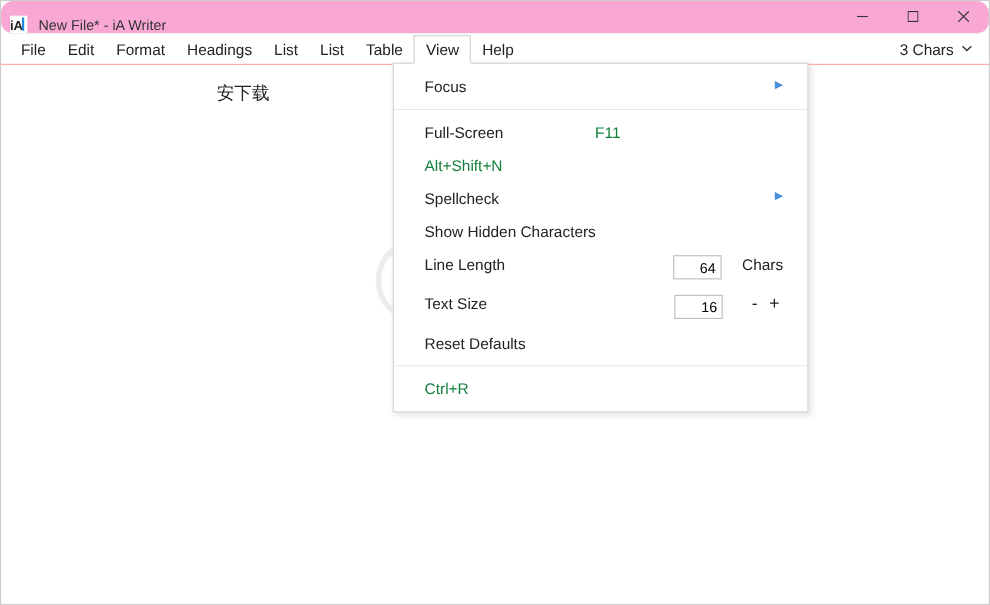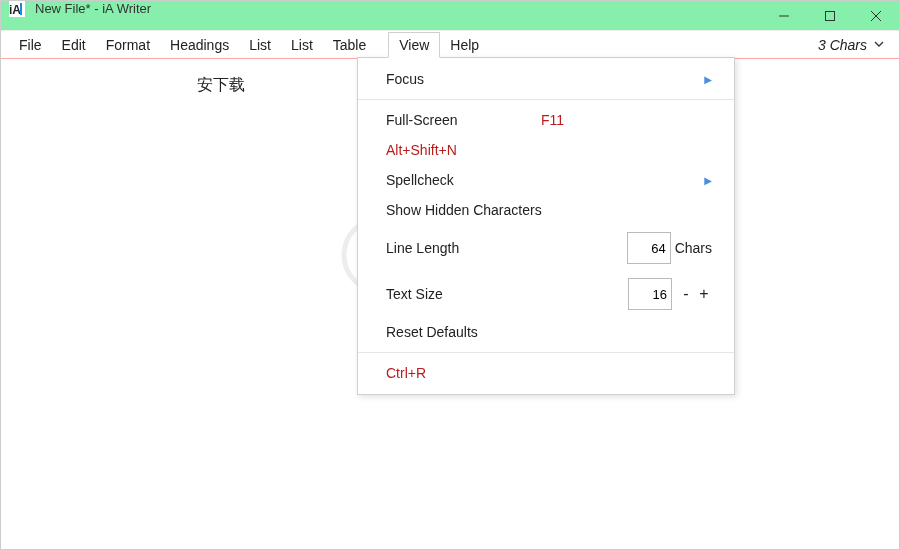--- a/index.html
+++ b/index.html
@@ -9,24 +9,25 @@
       color: #222;
       background: #fff;
       width: 900px;
       height: 550px;
       overflow: hidden;
       border: 1px solid #ccc;
     }
     .titlebar {
       height: 30px;
       display: flex;
-      align-items: flex-start;
+      align-items: flex-end;
       padding-left: 8px;
-      background: #86efac;
+      background: #f9a8d4;
       border-bottom: 1px solid #eee;
+      border-radius: 11px;
     }
     .app-icon {
       width: 16px; height: 16px;
       margin-right: 10px;
       display: flex; align-items: center; justify-content: center;
     }
     .app-icon svg { width: 16px; height: 16px; }
     .title-text { font-size: 13px; color: #333; }
     .win-controls { margin-left: auto; display: flex; }
     .win-btn {
@@ -48,30 +49,28 @@
       font-size: 14px;
       cursor: default;
     }
     .menu-item.active {
       background: #fff;
       border: 1px solid #d0d0d0;
       border-bottom: 1px solid #fff;
       position: relative;
       z-index: 11;
       margin-bottom: -1px;
-      margin-left: 12px;
     }
     .status-right {
       margin-left: auto;
       display: flex;
       align-items: flex-end;
       gap: 6px;
       padding-right: 6px;
       font-size: 14px;
-      font-style: italic;
     }
     .chevron { display: inline-block; }
     .editor-area {
       position: relative;
       height: calc(100% - 58px);
       padding: 16px 0;
     }
     .editor-text {
       text-align: center;
       font-size: 16px;
@@ -86,41 +85,40 @@
       left: 357px;
       width: 378px;
       background: #fff;
       border: 1px solid #d0d0d0;
       box-shadow: 2px 2px 6px rgba(0,0,0,0.12);
       z-index: 10;
       padding: 6px 0;
     }
     .dd-row {
       display: flex;
-      align-items: center;
       padding: 7px 22px 7px 28px;
       font-size: 14px;
       min-height: 30px;
     }
     .dd-label { flex: 0 0 155px; }
-    .dd-short { flex: 0 0 110px; color: #b91c1c; }
+    .dd-short { flex: 0 0 110px; color: #15803d; }
     .dd-arrow { margin-left: auto; color: #4a90d9; font-size: 10px; }
     .dd-sep {
       height: 1px;
       background: #e6e6e6;
       margin: 5px 0;
     }
     .dd-input {
       width: 44px;
-      height: 32px;
+      height: 22px;
       border: 1px solid #bbb;
       text-align: right;
       padding-right: 4px;
       font-size: 13px;
-      margin-right: 4px;
+      margin-right: 19px;
     }
     .dd-unit { font-size: 14px; }
     .dd-pm {
       display: inline-block;
       width: 16px;
       text-align: center;
       font-size: 16px;
       margin-left: 2px;
     }
     .watermark {

